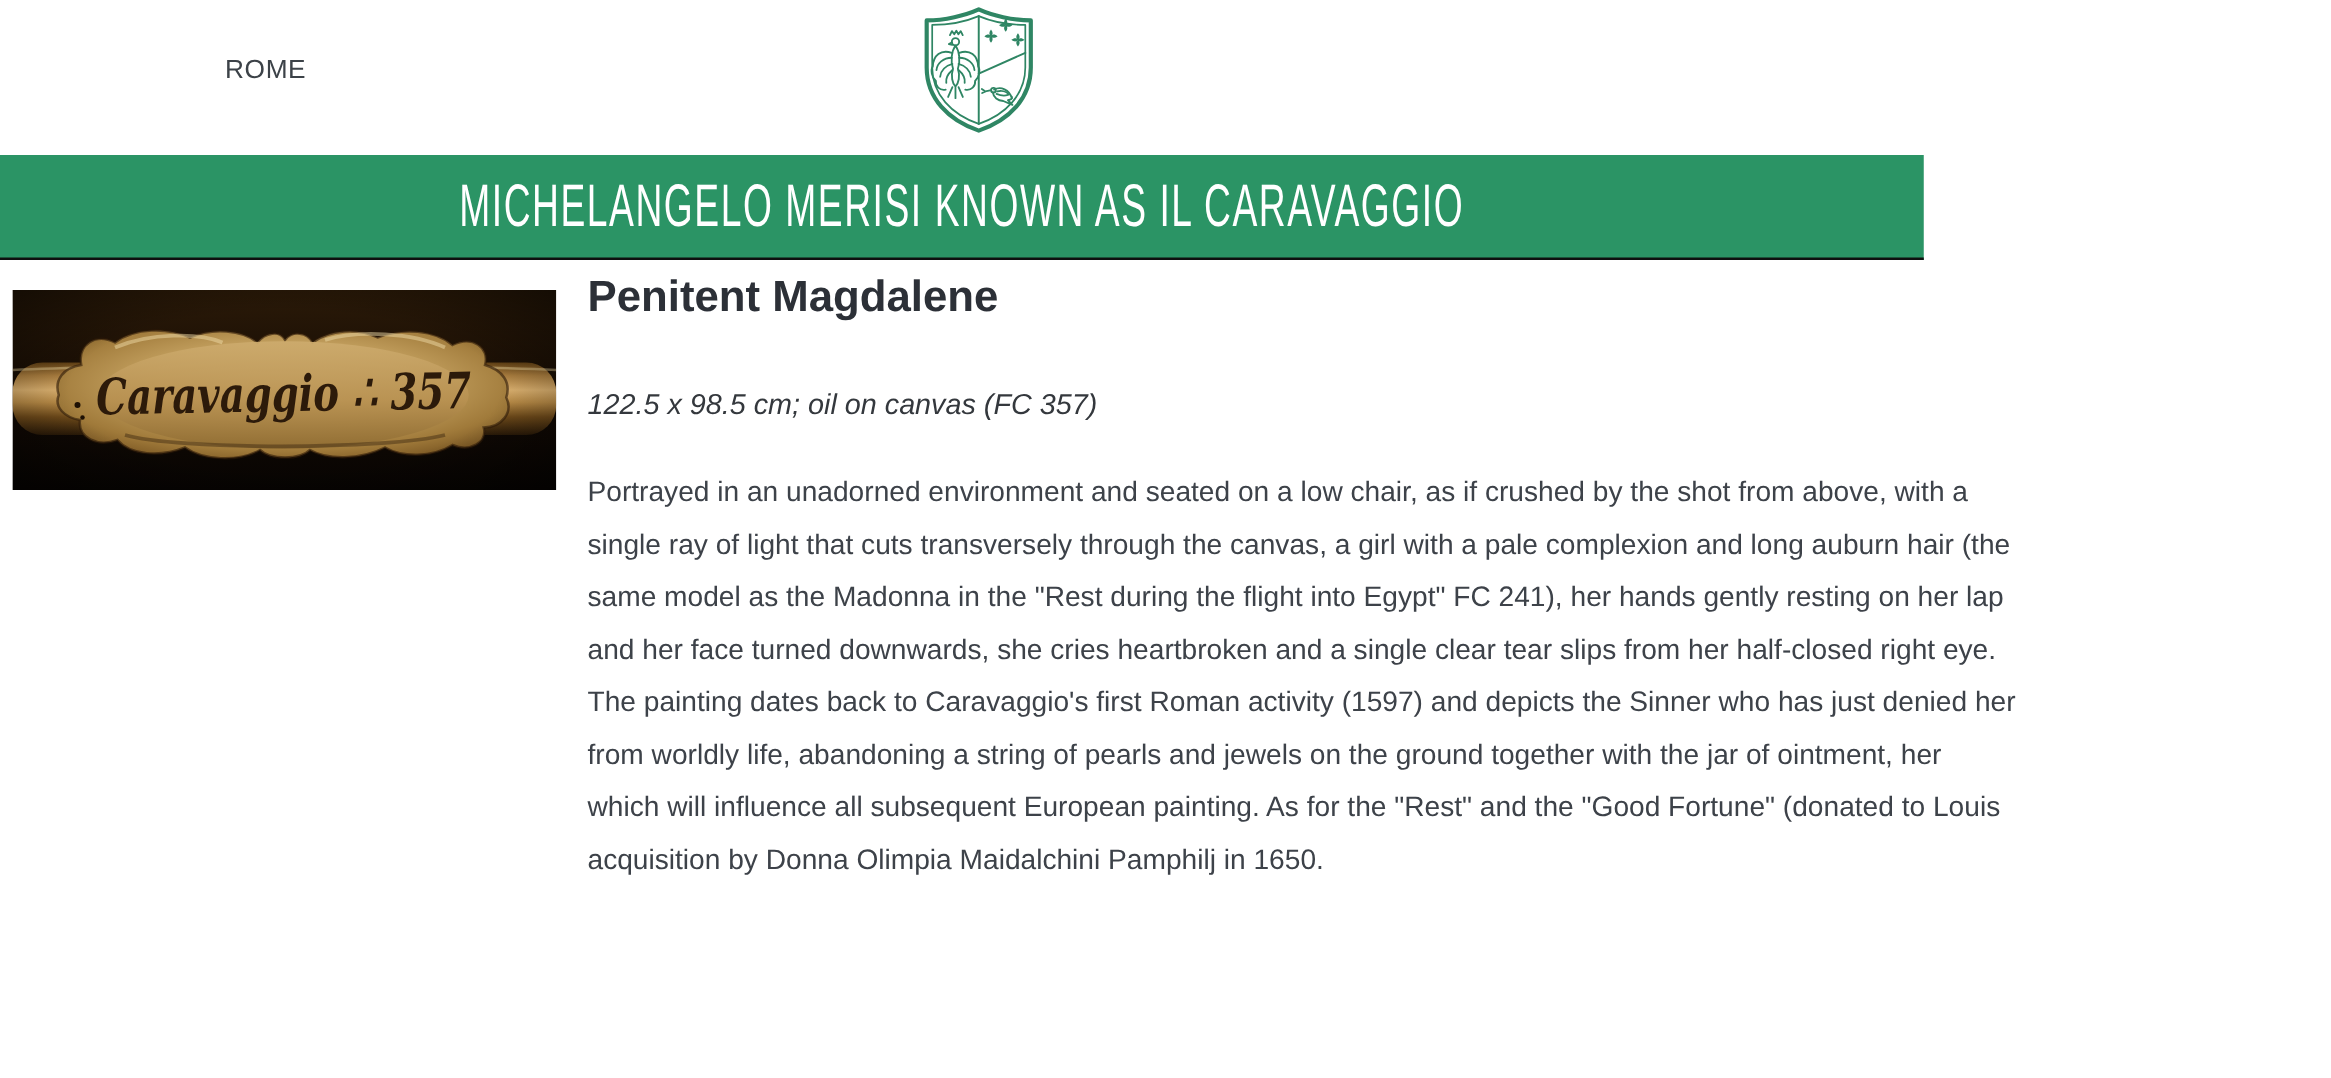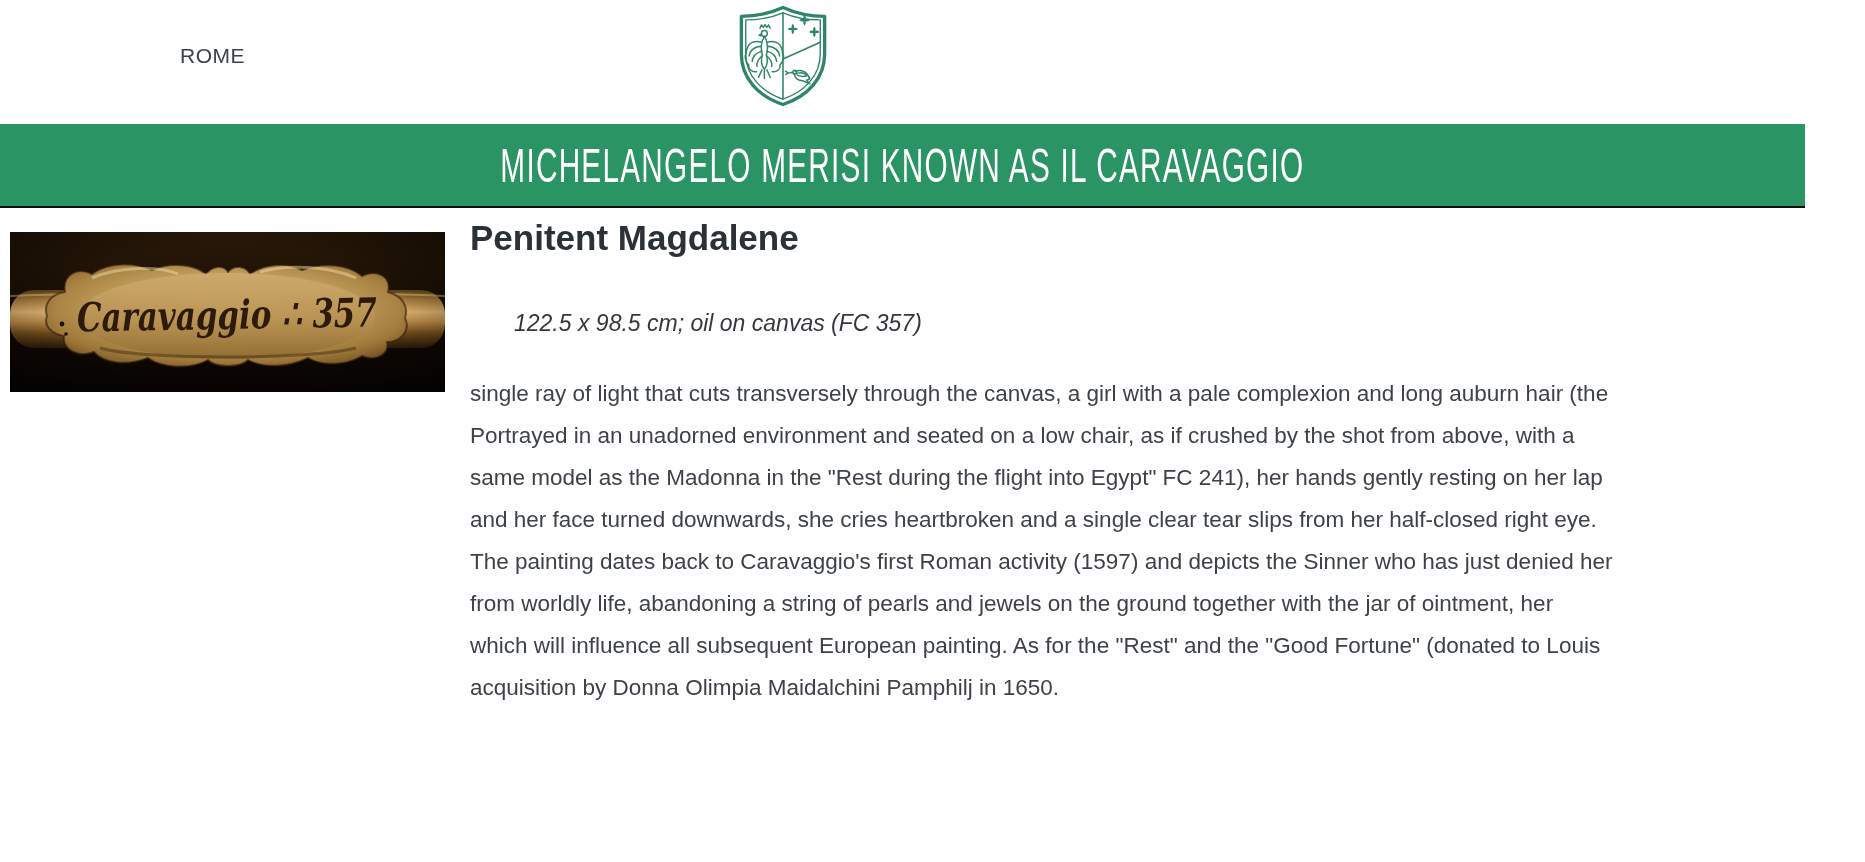--- a/index.html
+++ b/index.html
@@ -8,36 +8,36 @@
   .page { position:relative; width:1865px; height:862px; background:#fff; }
 
   
   .header { position:absolute; left:0; top:0; width:1565px; height:124px; background:#fff; }
   .nav-rome { position:absolute; left:180px; top:44px; font-size:21px; letter-spacing:.5px;
               color:#3c4248; cursor:pointer; }
   .crest { position:absolute; left:50%; top:5px; transform:translateX(-50%);
            width:98px; height:102px; cursor:pointer; }
 
   
-  .banner { position:absolute; left:0; top:124px; width:1805px; height:84px;
+  .banner { position:absolute; left:0; top:124px; width:1539px; height:84px;
             background:#2b9465; border-bottom:2px solid #0e100f;
             display:flex; align-items:center; justify-content:center; }
   .banner-title { color:#ffffff; font-size:48px; font-weight:400; letter-spacing:2px;
                   white-space:nowrap; display:inline-block; transform:scaleX(.62);
                   transform-origin:center; }
 
   
   .plaque { position:absolute; left:10px; top:232px; width:435px; height:160px; display:block; }
 
   
   .article { position:absolute; left:470px; top:218px; width:1260px; color:#3d4249; }
   .art-title   { position:absolute; left:0; top:0;  font-size:35px;
                  color:#2c3037; white-space:nowrap; }
   .art-details { position:absolute; left:0; top:92px; font-style:italic; font-size:23px;
-                 color:#34383d; white-space:nowrap;margin-left:44px; }
+                 color:#34383d; white-space:nowrap; }
   .art-body    { position:absolute; left:0; top:155px; font-size:22.5px; line-height:42px;
                  color:#3d4249; }
   .art-body .line { white-space:nowrap; }
 
   .plq-text { font-family:"DejaVu Serif", serif; font-style:italic; font-weight:bold; }
 </style>
 </head>
 <body>
 
 <div class="page">
@@ -140,22 +140,22 @@
 
     <text class="plq-text" x="217" y="97" text-anchor="middle" font-size="40" fill="#2c1a0a" textLength="300" lengthAdjust="spacingAndGlyphs" transform="rotate(-1 217 90)">Caravaggio ∴ 357</text>
 
     <rect x="0" y="0" width="435" height="160" fill="url(#vignette)"></rect>
   </svg>
 
   <div class="article">
     <h1 class="art-title">Penitent Magdalene</h1>
     <div class="art-details">122.5 x 98.5 cm; oil on canvas (FC 357)</div>
     <div class="art-body">
+      <div class="line">Portrayed in an unadorned environment and seated on a low chair, as if crushed by the shot from above, with a</div>
       <div class="line">single ray of light that cuts transversely through the canvas, a girl with a pale complexion and long auburn hair (the</div>
-      <div class="line">Portrayed in an unadorned environment and seated on a low chair, as if crushed by the shot from above, with a</div>
       <div class="line">same model as the Madonna in the "Rest during the flight into Egypt" FC 241), her hands gently resting on her lap</div>
       <div class="line">and her face turned downwards, she cries heartbroken and a single clear tear slips from her half-closed right eye.</div>
       <div class="line">The painting dates back to Caravaggio's first Roman activity (1597) and depicts the Sinner who has just denied her</div>
       <div class="line">from worldly life, abandoning a string of pearls and jewels on the ground together with the jar of ointment, her</div>
       <div class="line">which will influence all subsequent European painting. As for the "Rest" and the "Good Fortune" (donated to Louis</div>
       <div class="line">acquisition by Donna Olimpia Maidalchini Pamphilj in 1650.</div>
     </div>
   </div>
 
 </div>

